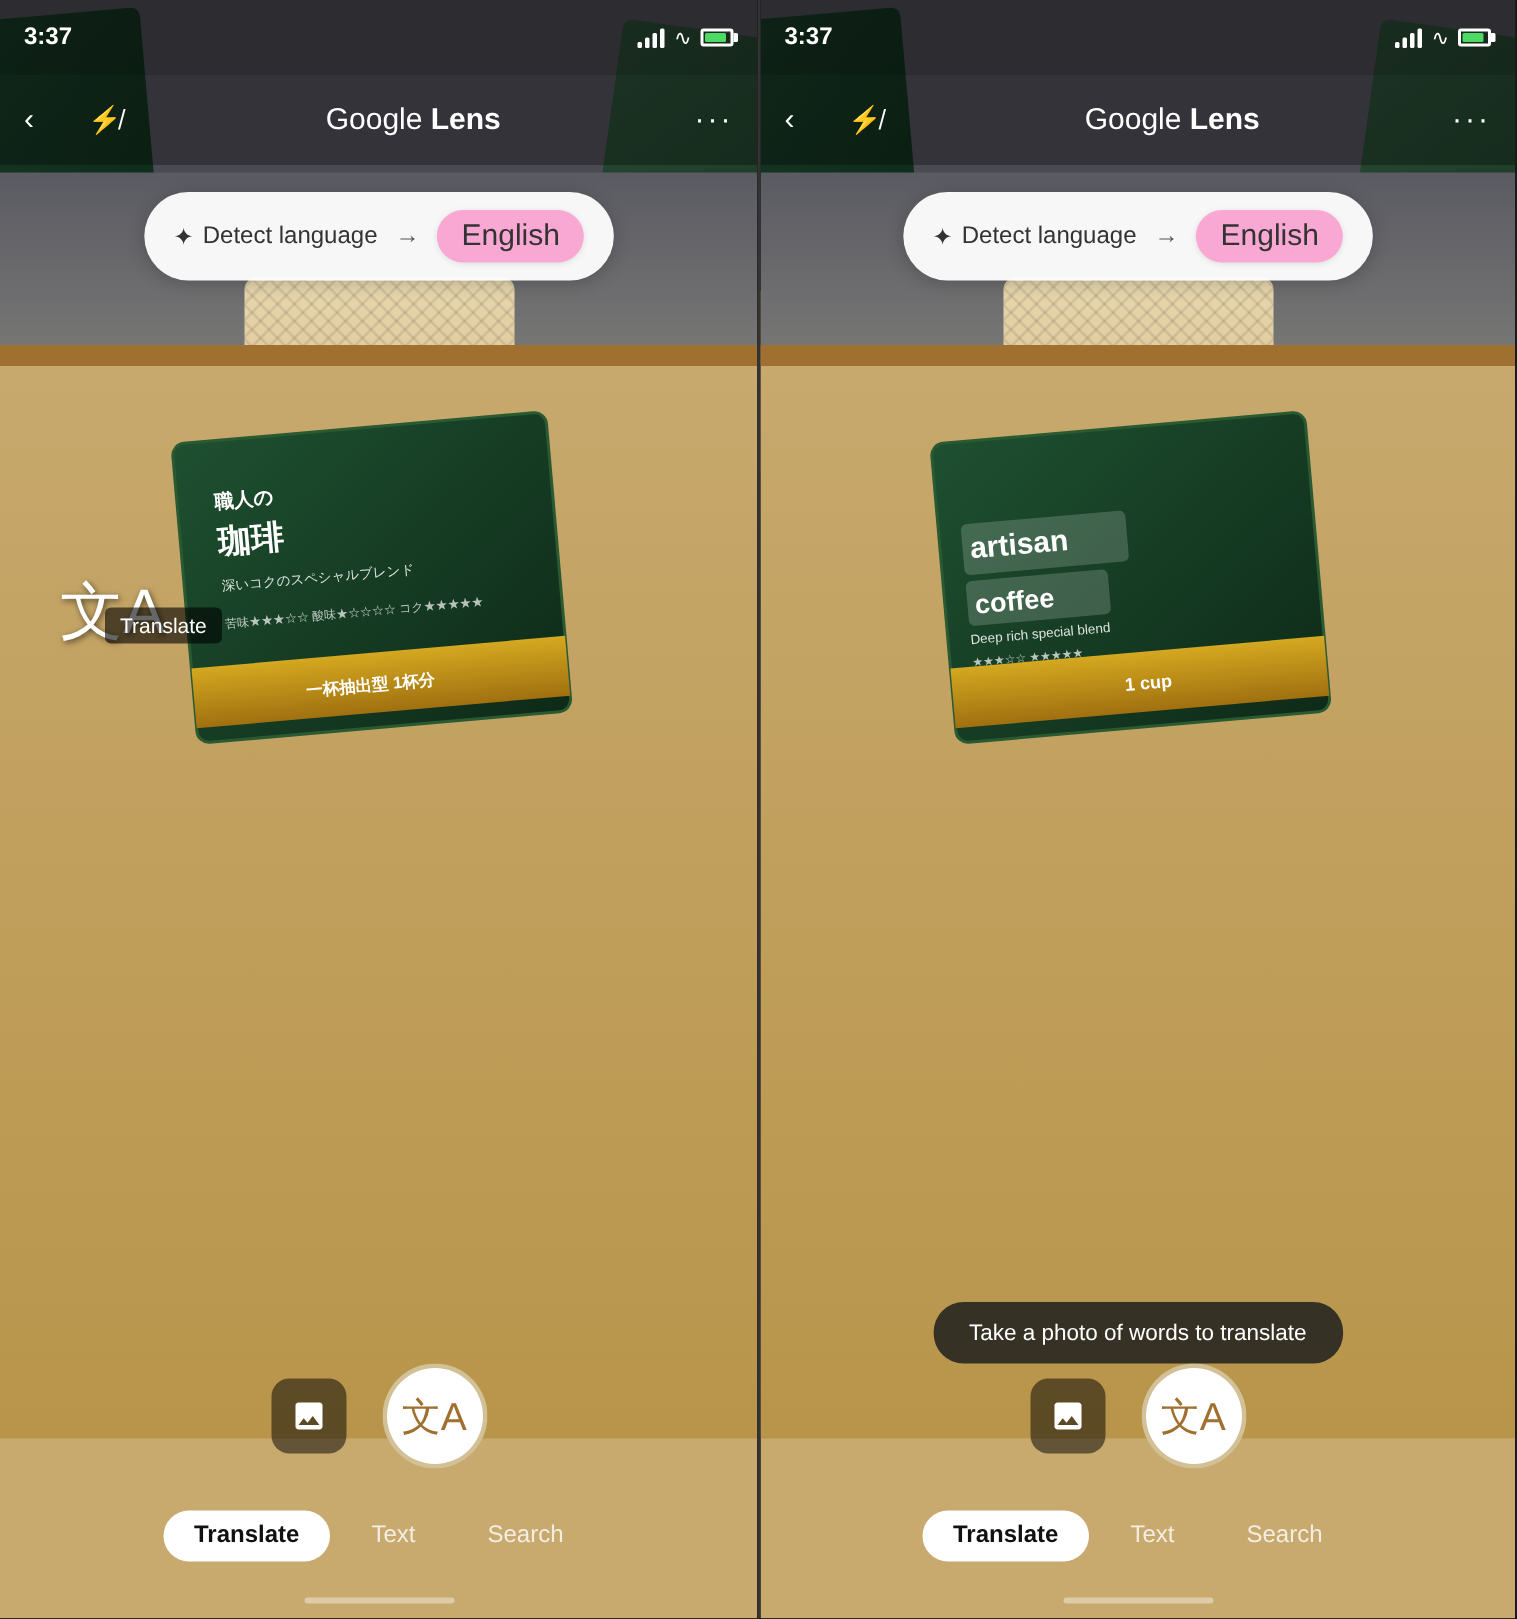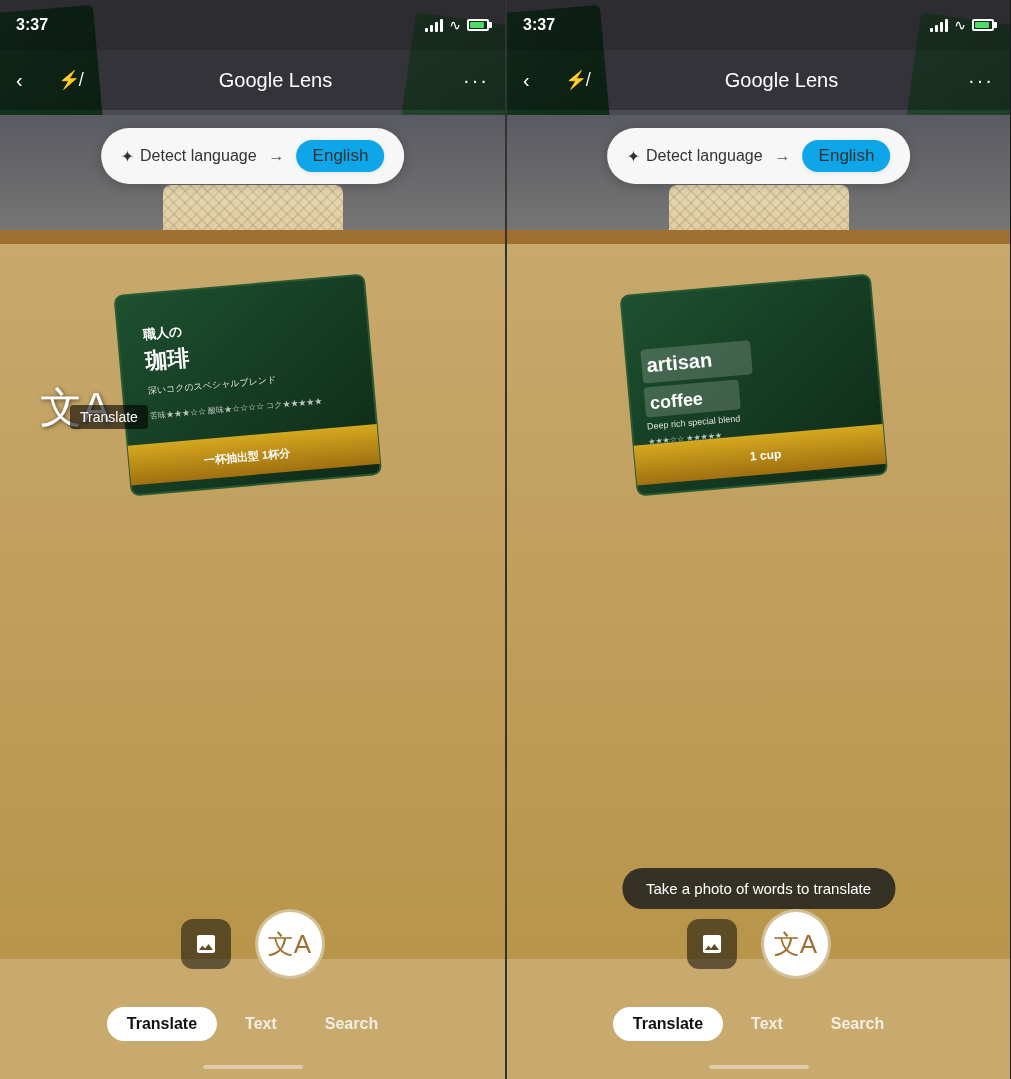--- a/index.html
+++ b/index.html
@@ -181,21 +181,21 @@
       cursor: pointer;
     }
     .nav-title {
       flex: 1;
       text-align: center;
       color: white;
       font-size: 20px;
       font-weight: 500;
     }
     .nav-title span:first-child { font-weight: 400; margin-top: 38px; }
-    .nav-title span:last-child { font-weight: 400; }
+    .nav-title span:last-child { font-weight: 700; }
     .nav-more {
       color: white;
       font-size: 20px;
       cursor: pointer;
       letter-spacing: 2px;
     }
 
     
     .lang-pill {
       position: absolute;
@@ -222,24 +222,24 @@
       color: #333;
     }
     .lang-detect-icon {
       font-size: 16px;
     }
     .lang-arrow {
       color: #555;
       font-size: 16px;
     }
     .lang-target {
-      background: #0ea5e9;
+      background: #f9a8d4;
       border-radius: 30px;
       padding: 6px 16px;
-      font-size: 17px;
+      font-size: 20px;
       font-weight: 500;
       color: #333;
       box-shadow: 0 1px 4px rgba(0,0,0,0.1);
     }
 
     
     .translate-overlay {
       position: absolute;
       top: 380px;
       left: 40px;
@@ -320,21 +320,21 @@
       display: flex;
       align-items: center;
       justify-content: center;
       gap: 8px;
       z-index: 10;
     }
     .tab-item {
       padding: 8px 20px;
       border-radius: 30px;
       font-size: 16px;
-      font-weight: 700;
+      font-weight: 400;
       color: rgba(255,255,255,0.8);
       cursor: pointer;
     }
     .tab-item.active {
       background: white;
       color: #111;
       font-weight: 600;
     }
 
     

